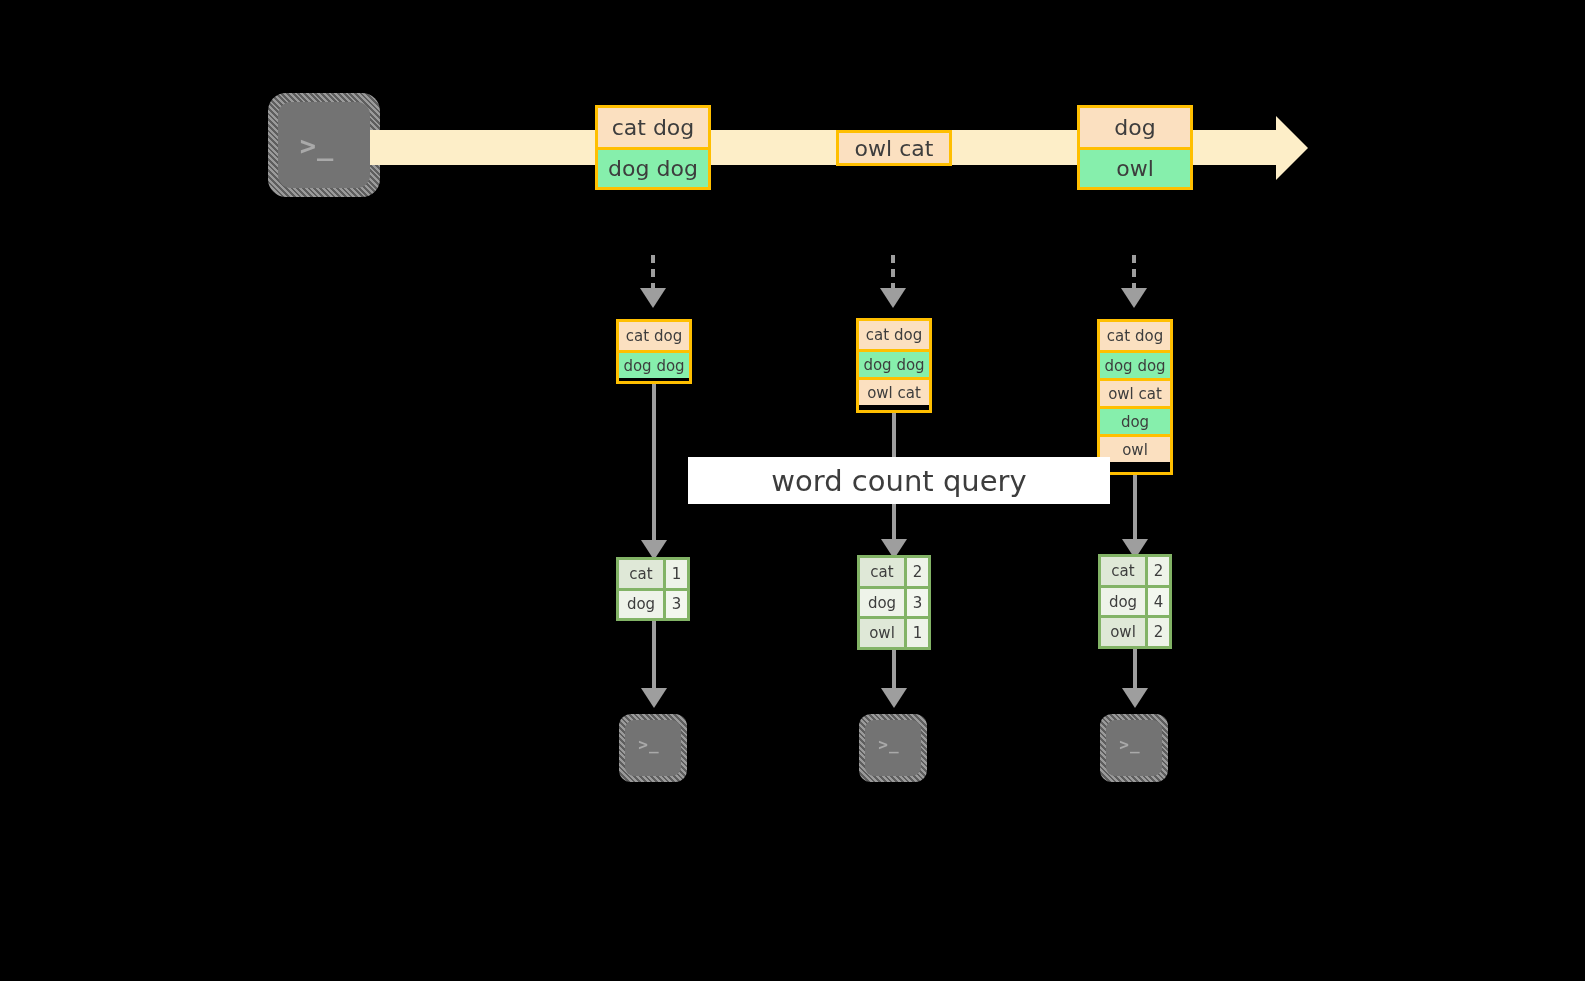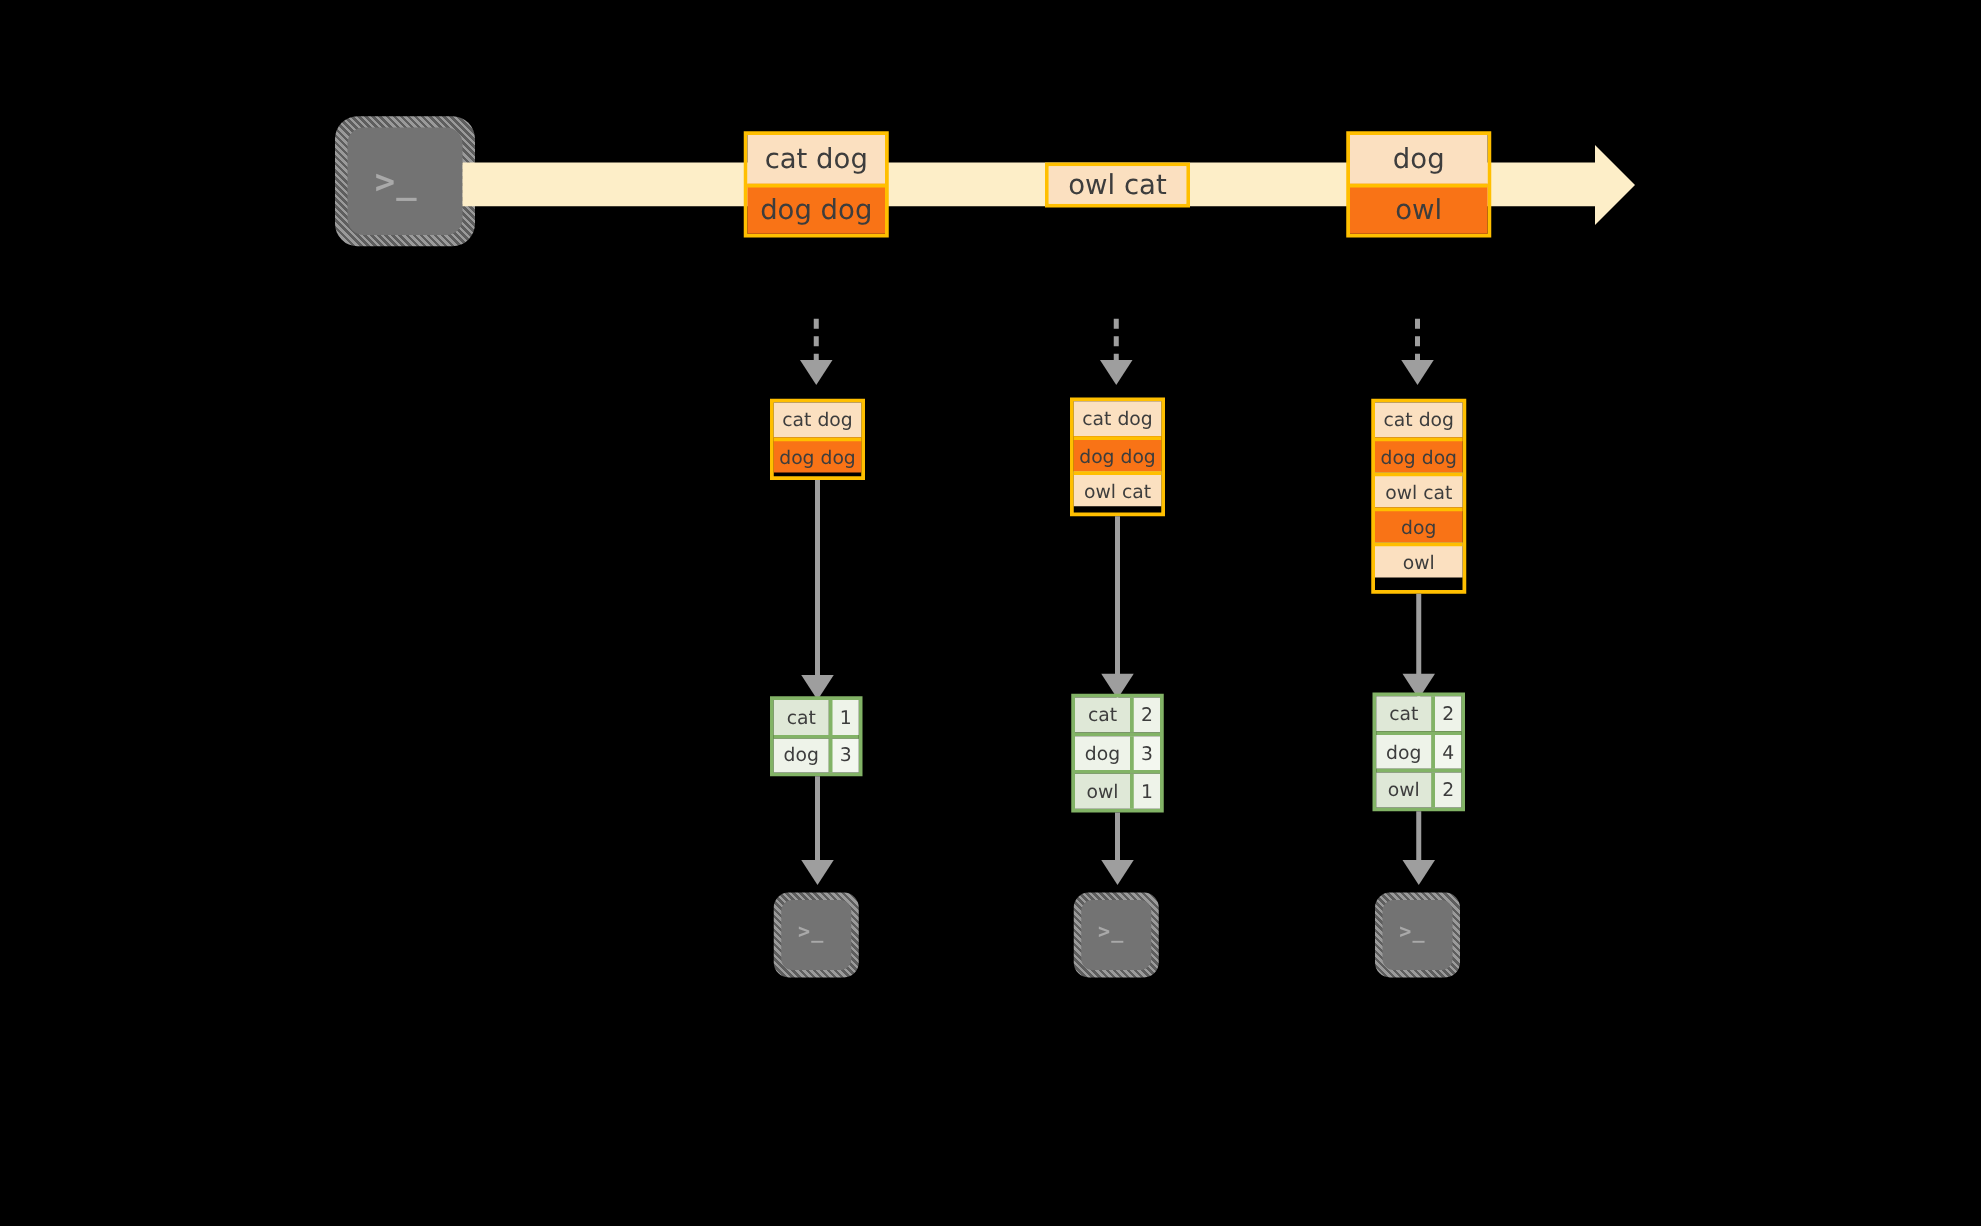--- a/index.html
+++ b/index.html
@@ -74,21 +74,21 @@
   .ecell {
     box-sizing: border-box;
     display: flex;
     align-items: center;
     justify-content: center;
     color: #3d3d3d;
     white-space: nowrap;
     overflow: hidden;
   }
   .ecell.dark  { background: #fbe0c0; }
-  .ecell.light { background: #f97316; }
+  .ecell.light { background: #86efac; }
   .ecell + .ecell { border-top: 3px solid #ffbf00; }
 
   
   .rtable {
     position: absolute;
     box-sizing: border-box;
     border: 3px solid #82b366;
     display: flex;
     flex-direction: column;
   }
@@ -200,20 +200,21 @@
 
   <div class="vline" style="left:652px; top:384px; height:158px;"></div>
   <div class="vhead" style="left:641px; top:540px;"></div>
 
   <div class="vline" style="left:892px; top:413px; height:128px;"></div>
   <div class="vhead" style="left:881px; top:539px;"></div>
 
   <div class="vline" style="left:1133px; top:475px; height:67px;"></div>
   <div class="vhead" style="left:1122px; top:539px;"></div>
 
+  <div class="banner" style="left:688px; top:457px; width:422px; height:47px; font-size:29px;">word count query</div>
 
   <div class="rtable" style="left:616px; top:557px; width:74px; height:64px;">
     <div class="rrow">
       <div class="rcell key" style="width:44px; font-size:15px;">cat</div>
       <div class="rcell val" style="flex:1; font-size:15px;">1</div>
     </div>
     <div class="rrow alt">
       <div class="rcell key" style="width:44px; font-size:15px;">dog</div>
       <div class="rcell val" style="flex:1; font-size:15px;">3</div>
     </div>

